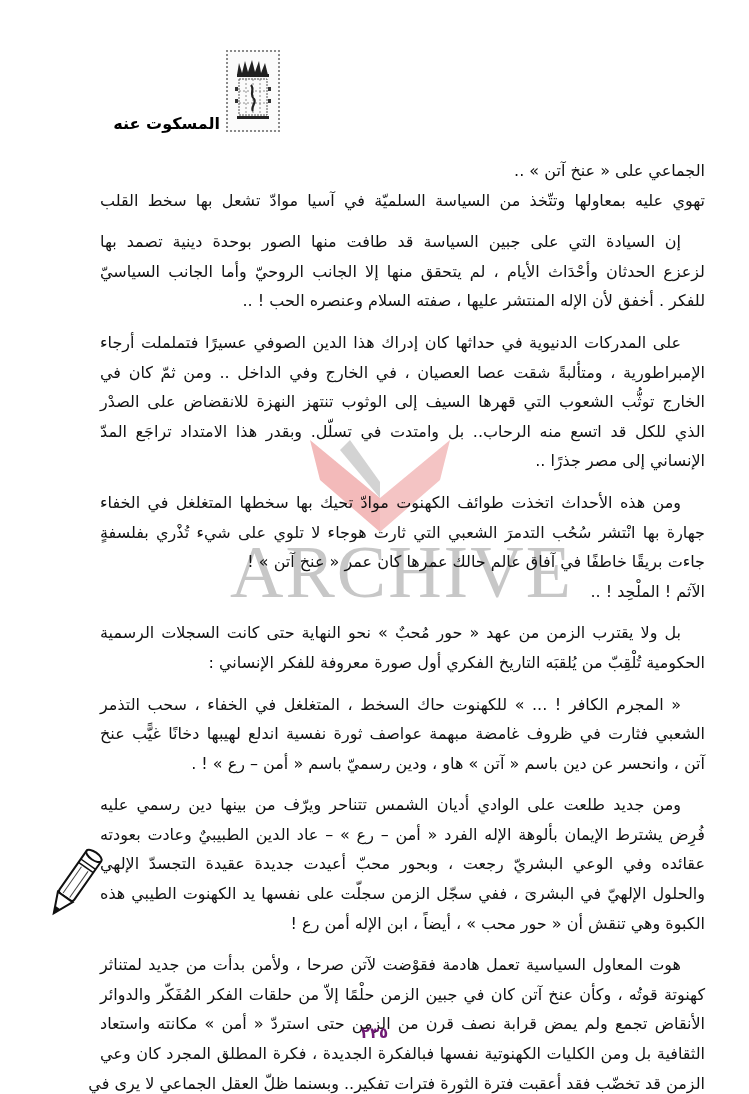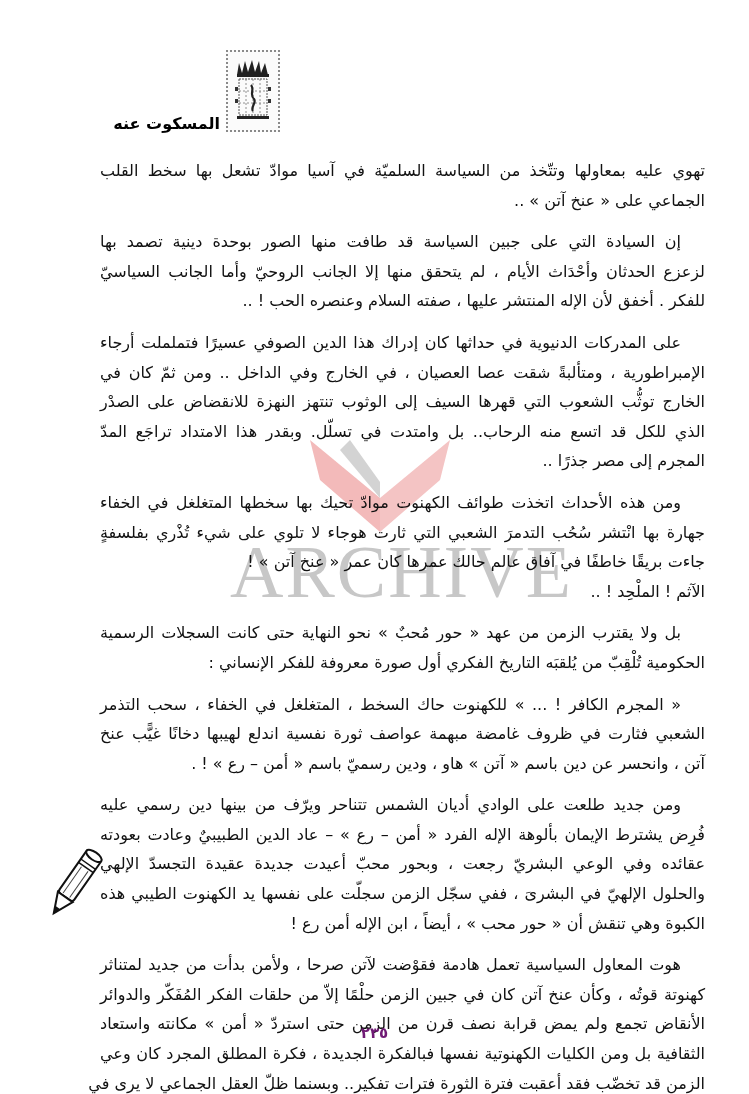--- a/index.html
+++ b/index.html
@@ -152,34 +152,34 @@
     <svg width="360" height="100" viewBox="0 0 360 100">
       <polygon points="180,92 120,40 110,0 180,58" fill="#e46a6a" opacity="0.85"></polygon>
       <polygon points="180,92 240,40 250,0 180,58" fill="#e88080" opacity="0.85"></polygon>
       <polygon points="180,58 140,10 150,0 180,42" fill="#8c8c8c" opacity="0.7"></polygon>
     </svg>
     <div class="wm-word">ARCHIVE</div>
   </div>
 
   <div class="body-text">
     <p class="para">
+      <span class="line last">الجماعي على « عنخ آتن » ..</span>
       <span class="line">تهوي عليه بمعاولها وتتّخذ من السياسة السلميّة في آسيا موادّ تشعل بها سخط القلب</span>
-      <span class="line last">الجماعي على « عنخ آتن » ..</span>
     </p>
     <p class="para">
       <span class="line indent">إن السيادة التي على جبين السياسة قد طافت منها الصور بوحدة دينية تصمد بها</span>
       <span class="line">لزعزع الحدثان وأحْدَاث الأيام ، لم يتحقق منها إلا الجانب الروحيّ وأما الجانب السياسيّ</span>
       <span class="line last">للفكر . أخفق لأن الإله المنتشر عليها ، صفته السلام وعنصره الحب ! ..</span>
     </p>
     <p class="para">
       <span class="line indent">على المدركات الدنيوية في حداثها كان إدراك هذا الدين الصوفي عسيرًا فتململت أرجاء</span>
       <span class="line">الإمبراطورية ، ومتألبةً شقت عصا العصيان ، في الخارج وفي الداخل .. ومن ثمّ كان في</span>
       <span class="line">الخارج توثُّب الشعوب التي قهرها السيف إلى الوثوب تنتهز النهزة للانقضاض على الصدْر</span>
       <span class="line">الذي للكل قد اتسع منه الرحاب.. بل وامتدت في تسلّل. وبقدر هذا الامتداد تراجَع المدّ</span>
-      <span class="line last">المجرم إلى مصر جذرًا ..</span>
+      <span class="line last">الإنساني إلى مصر جذرًا ..</span>
     </p>
     <p class="para">
       <span class="line indent">ومن هذه الأحداث اتخذت طوائف الكهنوت موادّ تحيك بها سخطها المتغلغل في الخفاء</span>
       <span class="line">جهارة بها انْتشر سُحُب التدمرَ الشعبي التي ثارت هوجاء لا تلوي على شيء تُذْري بفلسفةٍ</span>
       <span class="line last">جاءت بريقًا خاطفًا في آفاق عالم حالك عمرها كان عمر « عنخ آتن » !</span>
     </p>
     <p class="para">
       <span class="line last">الآثم ! الملْحِد ! ..</span>
     </p>
     <p class="para">

